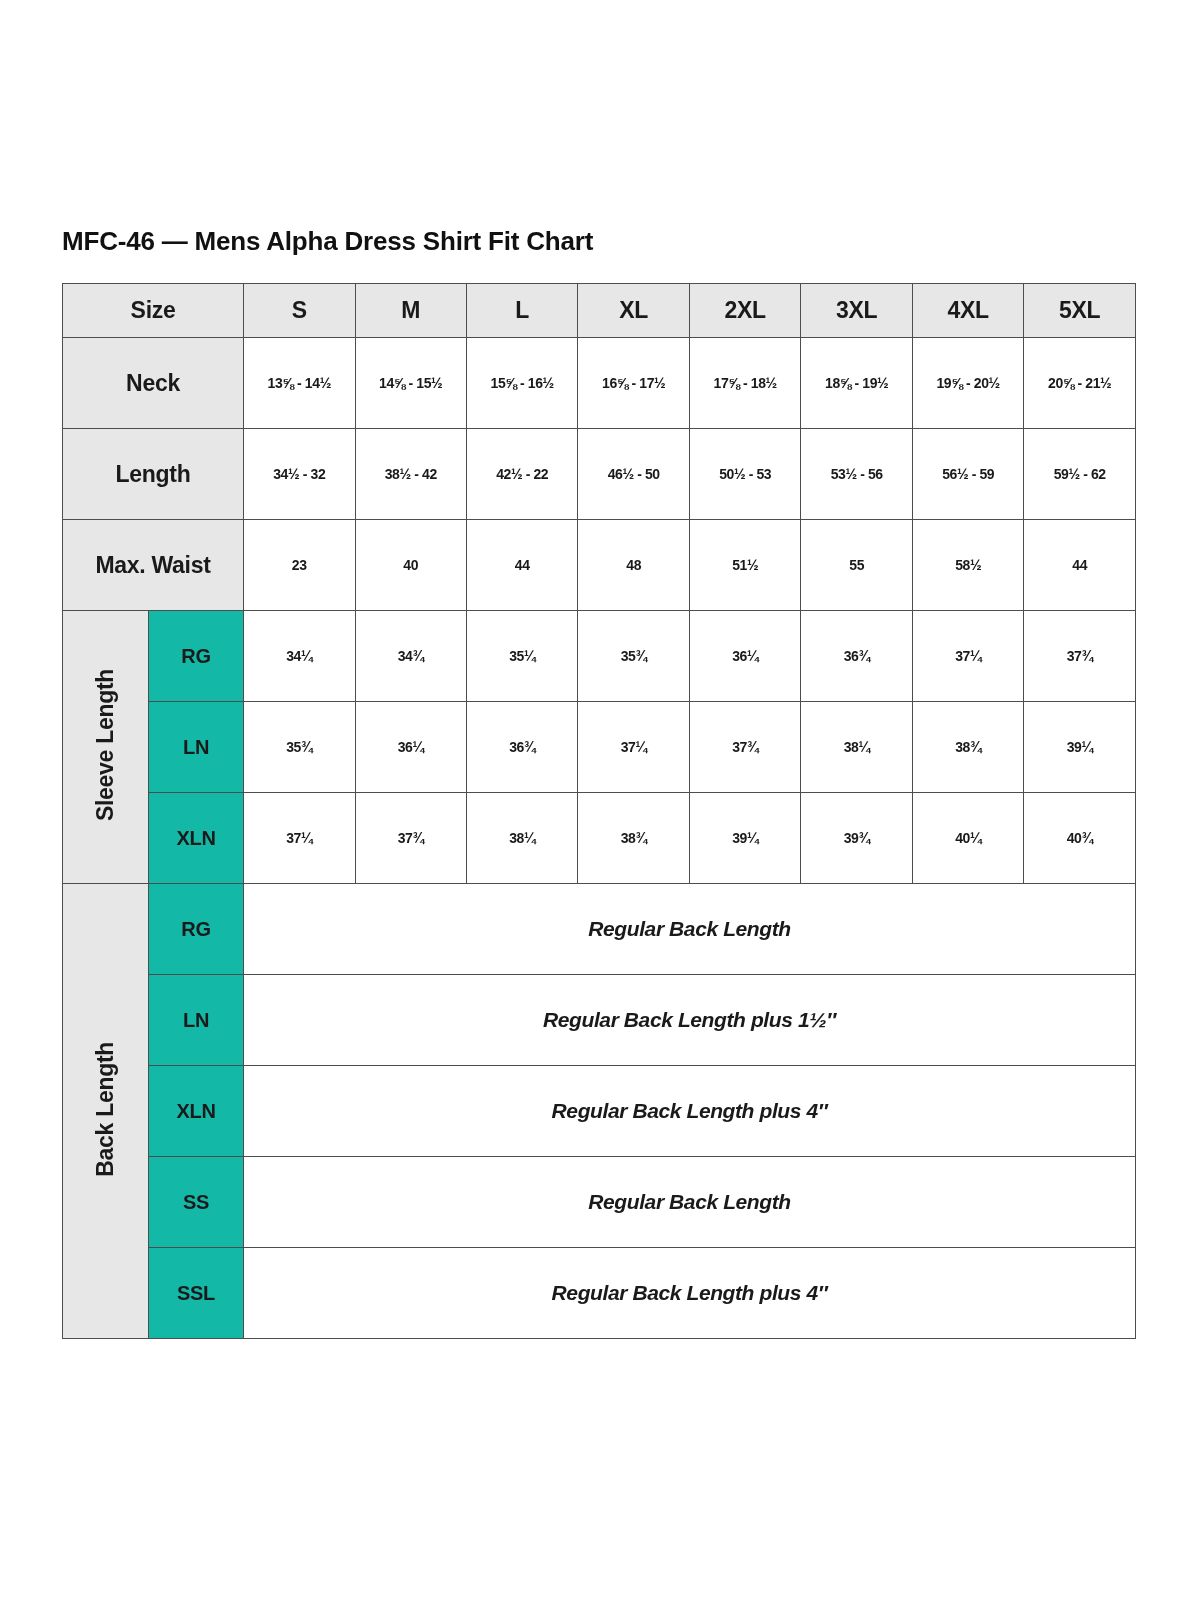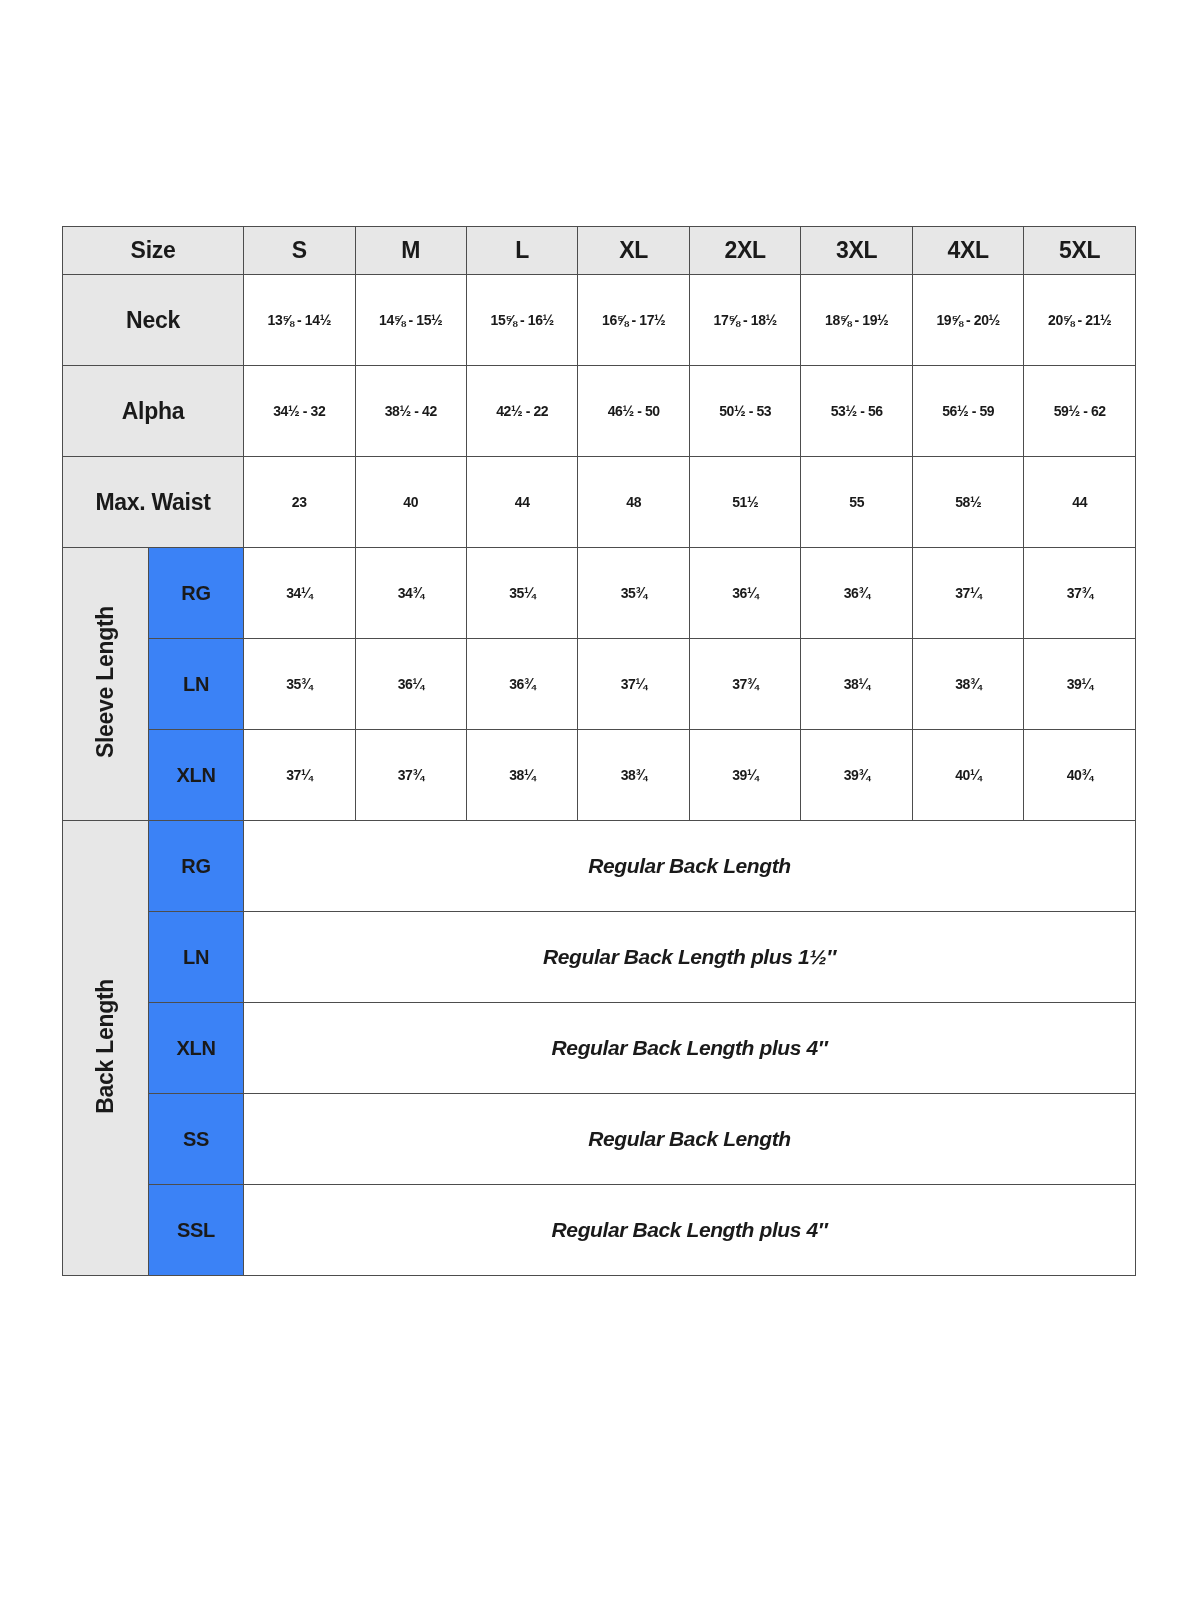--- a/index.html
+++ b/index.html
@@ -22,36 +22,36 @@
     border-collapse: collapse;
     width: 1074px;
     table-layout: fixed;
   }
   th, td {
     border: 1px solid #4d4d4d;
     text-align: center;
     vertical-align: middle;
     padding: 2px;
   }
-  tr.header-row { height: 48px; }
+  tr.header-row { height: 54px; }
   tr.body-row { height: 91px; }
   .hdr {
     background: #e7e7e7;
     font-weight: 700;
     font-size: 23px;
     letter-spacing: -0.3px;
   }
   .lbl {
     background: #e7e7e7;
     font-weight: 700;
     font-size: 23px;
     letter-spacing: -0.3px;
   }
   .sub {
-    background: #3b82f6;
+    background: #14b8a6;
     font-weight: 600;
     font-size: 20px;
     letter-spacing: -0.3px;
   }
   td.val {
     background: #ffffff;
     font-size: 14px;
     font-weight: 600;
     letter-spacing: -0.4px;
     font-stretch: condensed;
@@ -72,20 +72,21 @@
     font-weight: 700;
     font-size: 23px;
     letter-spacing: -0.3px;
     white-space: nowrap;
   }
 </style>
 </head>
 <body>
 
 <div class="page">
+  <h1 class="title">MFC-46 — Mens Alpha Dress Shirt Fit Chart</h1>
 
   <table class="fit-chart">
     <colgroup>
       <col style="width:86px">
       <col style="width:95px">
       <col>
         <col>
         <col>
         <col>
         <col>
@@ -113,21 +114,21 @@
       <td class="val">14⅝ - 15½</td>
       <td class="val">15⅝ - 16½</td>
       <td class="val">16⅝ - 17½</td>
       <td class="val">17⅝ - 18½</td>
       <td class="val">18⅝ - 19½</td>
       <td class="val">19⅝ - 20½</td>
       <td class="val">20⅝ - 21½</td>
     </tr>
 
     <tr class="body-row">
-      <th class="lbl" colspan="2">Alpha</th>
+      <th class="lbl" colspan="2">Length</th>
       <td class="val">34½ - 32</td>
       <td class="val">38½ - 42</td>
       <td class="val">42½ - 22</td>
       <td class="val">46½ - 50</td>
       <td class="val">50½ - 53</td>
       <td class="val">53½ - 56</td>
       <td class="val">56½ - 59</td>
       <td class="val">59½ - 62</td>
     </tr>
 

